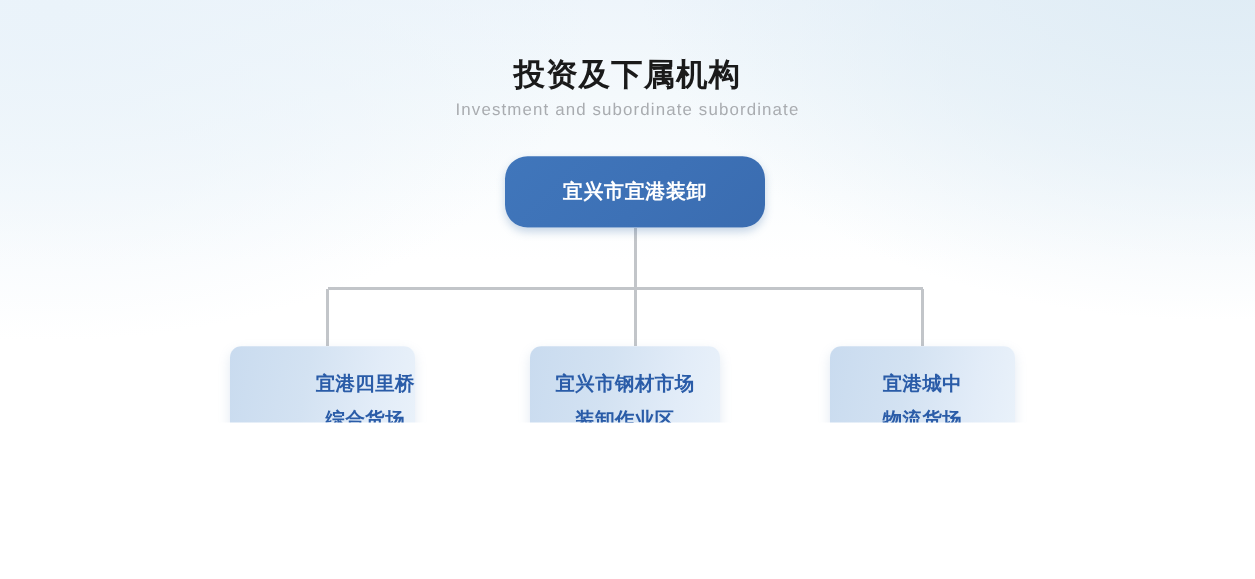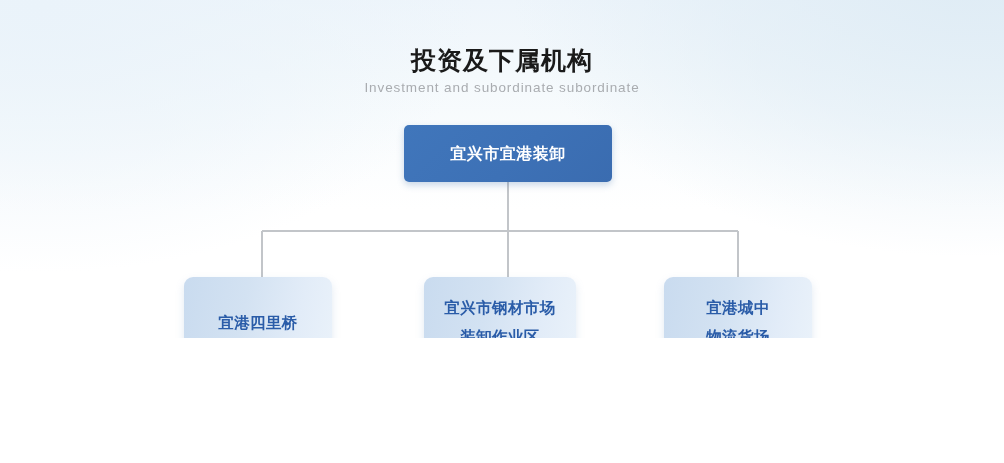--- a/index.html
+++ b/index.html
@@ -63,21 +63,21 @@
   }
 
   
   .root-node {
     position: absolute;
     left: 404px;
     top: 125px;
     width: 208px;
     height: 57px;
     box-sizing: border-box;
-    border-radius: 5px;
+    border-radius: 18px;
     background: linear-gradient(135deg, #4076bb 0%, #3d71b6 55%, #3a6cb0 100%);
     box-shadow: 0 3px 7px rgba(60, 110, 170, 0.28);
     display: flex;
     align-items: center;
     justify-content: center;
   }
   .root-label {
     color: #ffffff;
     font-size: 16px;
     font-weight: bold;
@@ -94,21 +94,21 @@
     width: 148px;
     height: 90px;
     box-sizing: border-box;
     border-radius: 9px;
     background: linear-gradient(100deg, #c9dbef 0%, #d3e2f2 40%, #e2ecf8 75%, #eaf2fa 100%);
     box-shadow: 0 4px 9px rgba(120, 155, 195, 0.22);
     display: flex;
     align-items: center;
     justify-content: center;
   }
-  .child-node.n1 { left: 184px; }
+  .child-node.n1 { left: 184px; justify-content: flex-end; }
   .child-node.n2 { left: 424px; width: 152px; }
   .child-node.n3 { left: 664px; }
 
   .child-label {
     color: #2a5ca8;
     font-size: 15.5px;
     font-weight: bold;
     line-height: 29px;
     letter-spacing: 0.4px;
     text-align: center;
@@ -137,20 +137,21 @@
 
   <div class="root-node">
     <div class="root-label">
       <span>宜兴市宜港装卸</span>
     </div>
   </div>
 
   <div class="child-node n1">
     <div class="child-label">
       <span>宜港四里桥</span>
+      <span class="line2">综合货场</span>
     </div>
   </div>
 
   <div class="child-node n2">
     <div class="child-label">
       <span>宜兴市钢材市场</span>
       <span class="line2">装卸作业区</span>
     </div>
   </div>
 

